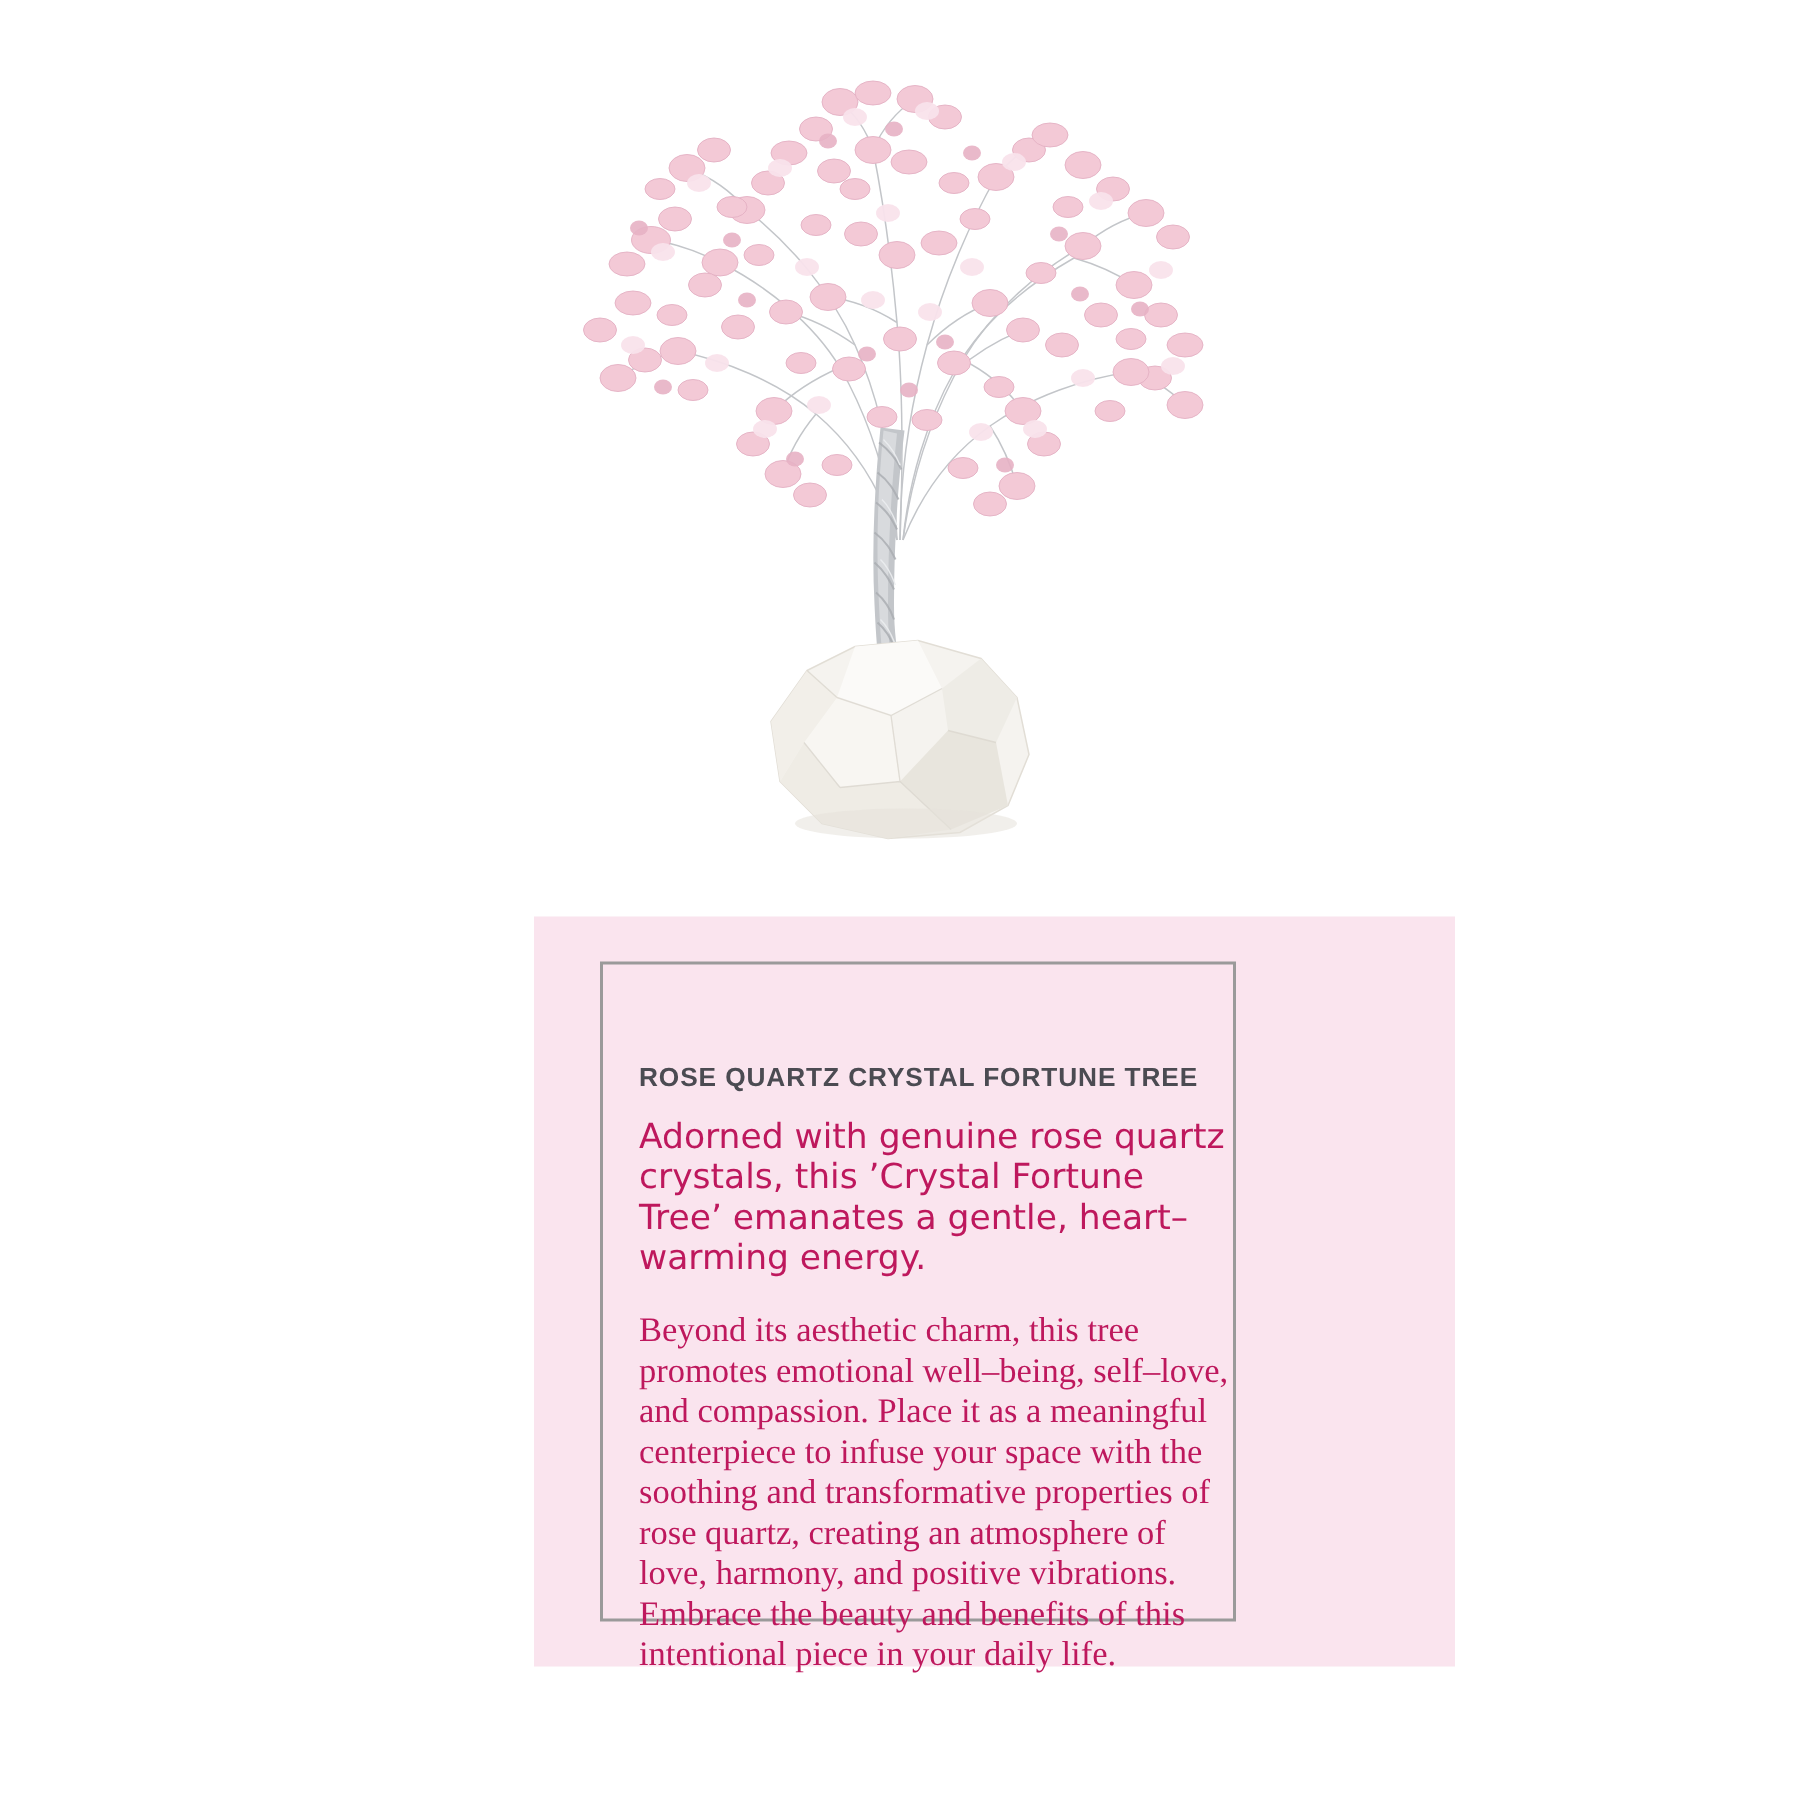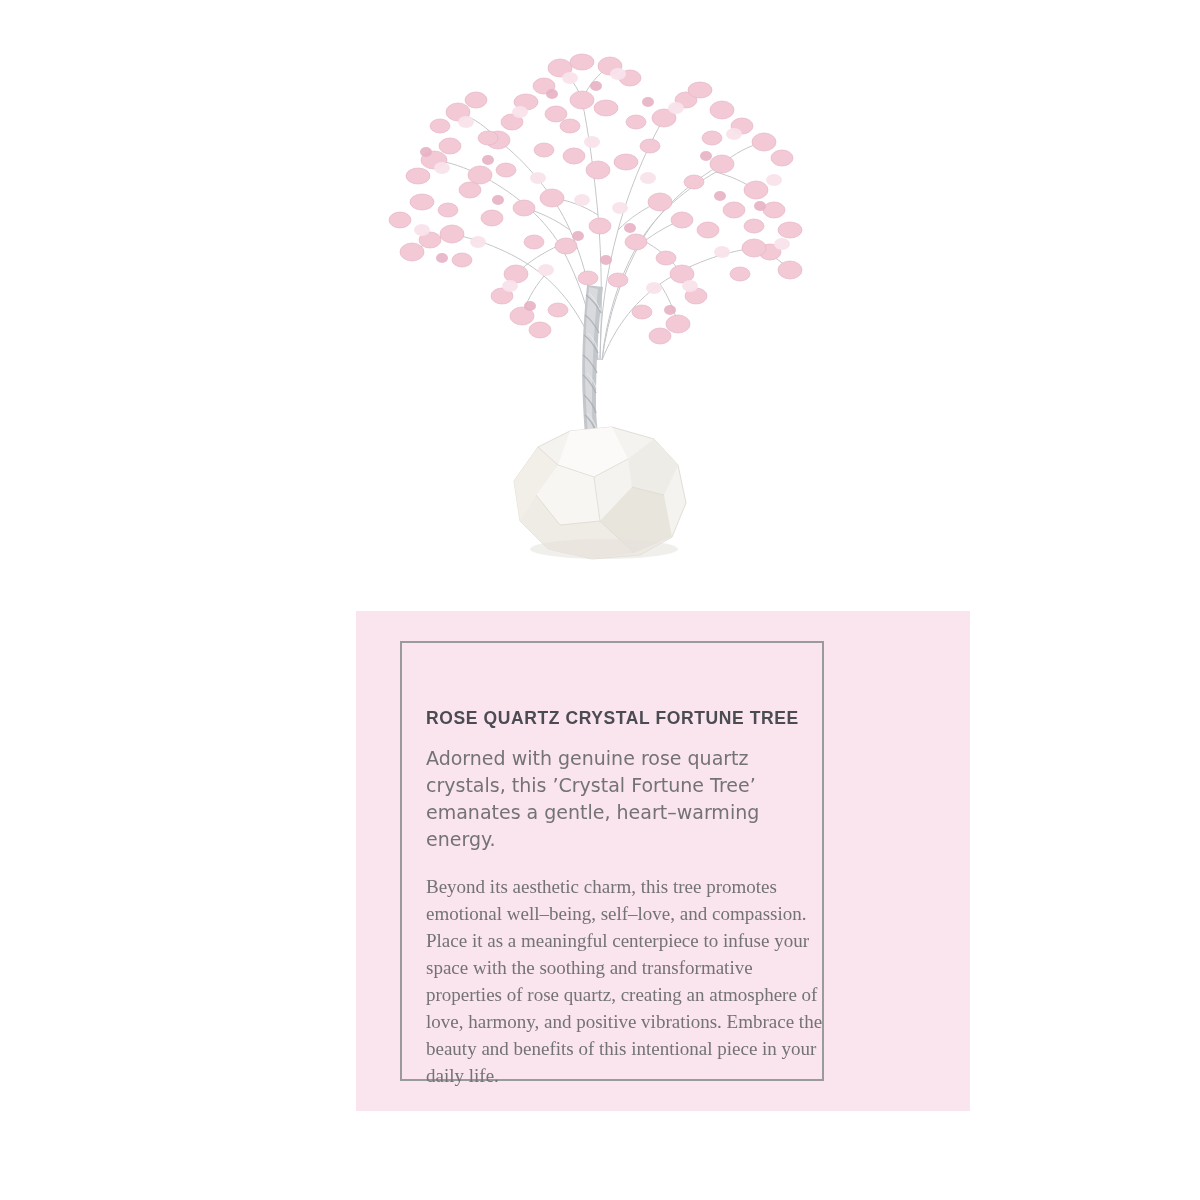--- a/index.html
+++ b/index.html
@@ -81,23 +81,23 @@
     font-family: "Liberation Sans", sans-serif;
     font-size: 17.5px;
     font-weight: bold;
     letter-spacing: 0.6px;
     color: #4b4b52;
     margin: 0 0 16px 0;
     white-space: nowrap;
   }
   .desc-para {
     font-family: "DejaVu Sans", sans-serif;
-    font-size: 19px;
+    font-size: 23px;
     line-height: 27px;
-    color: #737373;
+    color: #be185d;
     margin: 0 0 20px 0;
     width: 398px;
   }
   .desc-para:last-child { margin-bottom: 0; font-family: Liberation Serif, serif; }
 </style>
 </head>
 <body>
 
 <div id="product-image">
 

